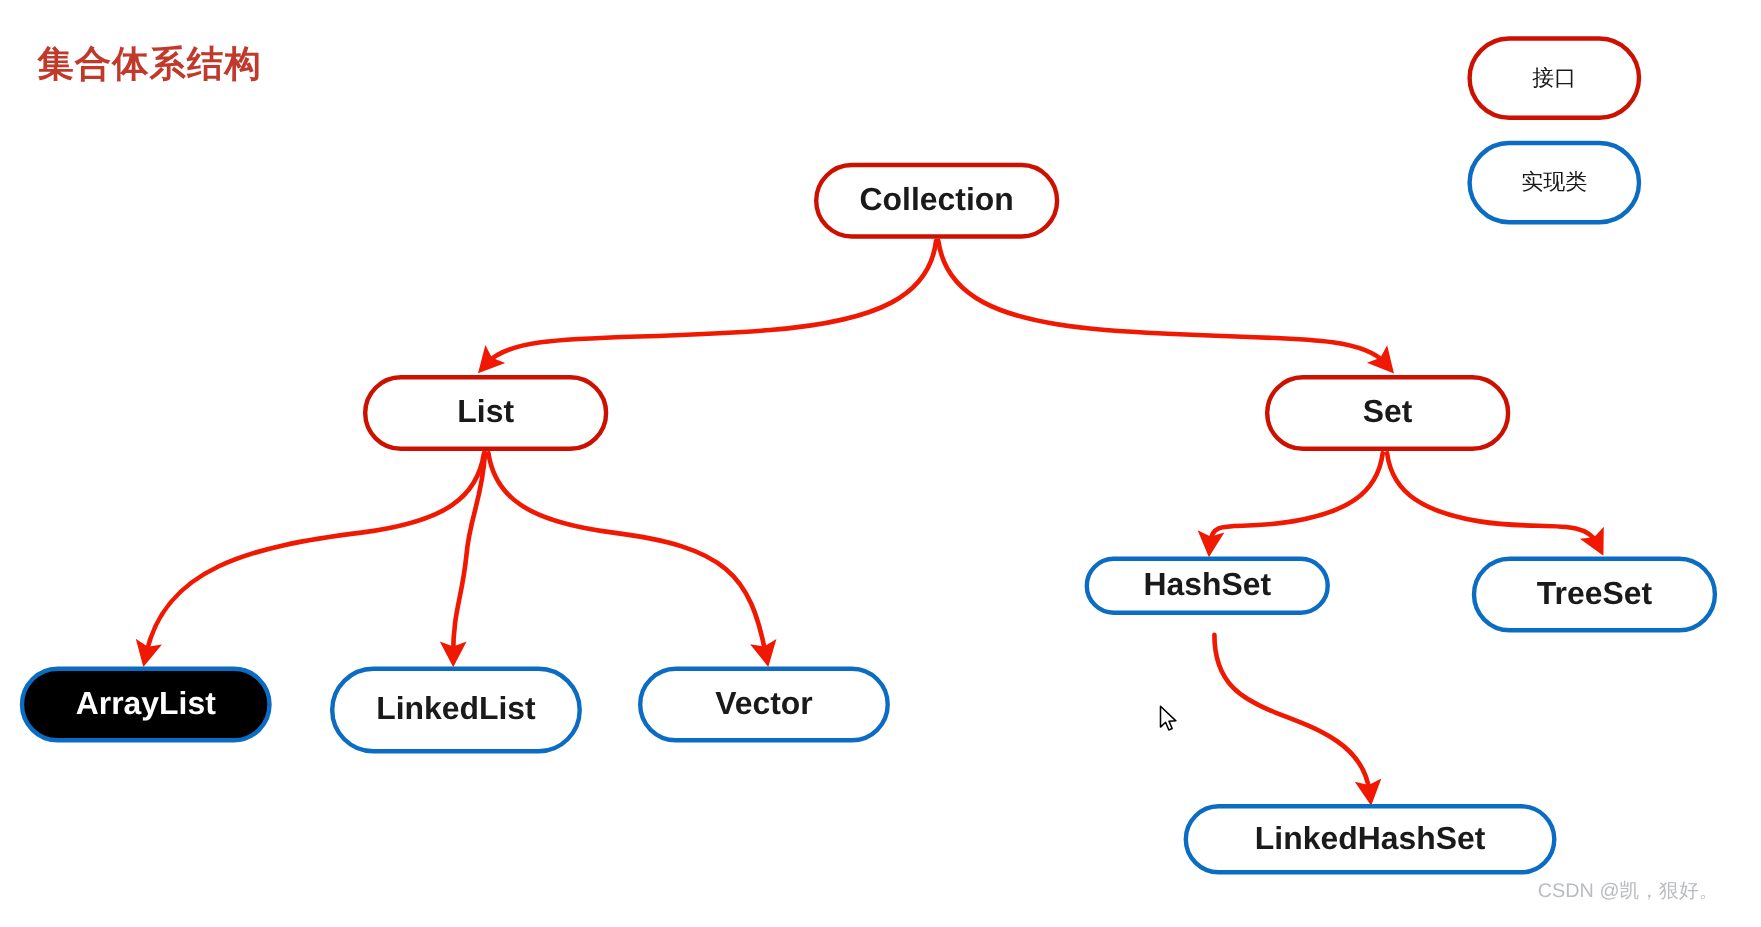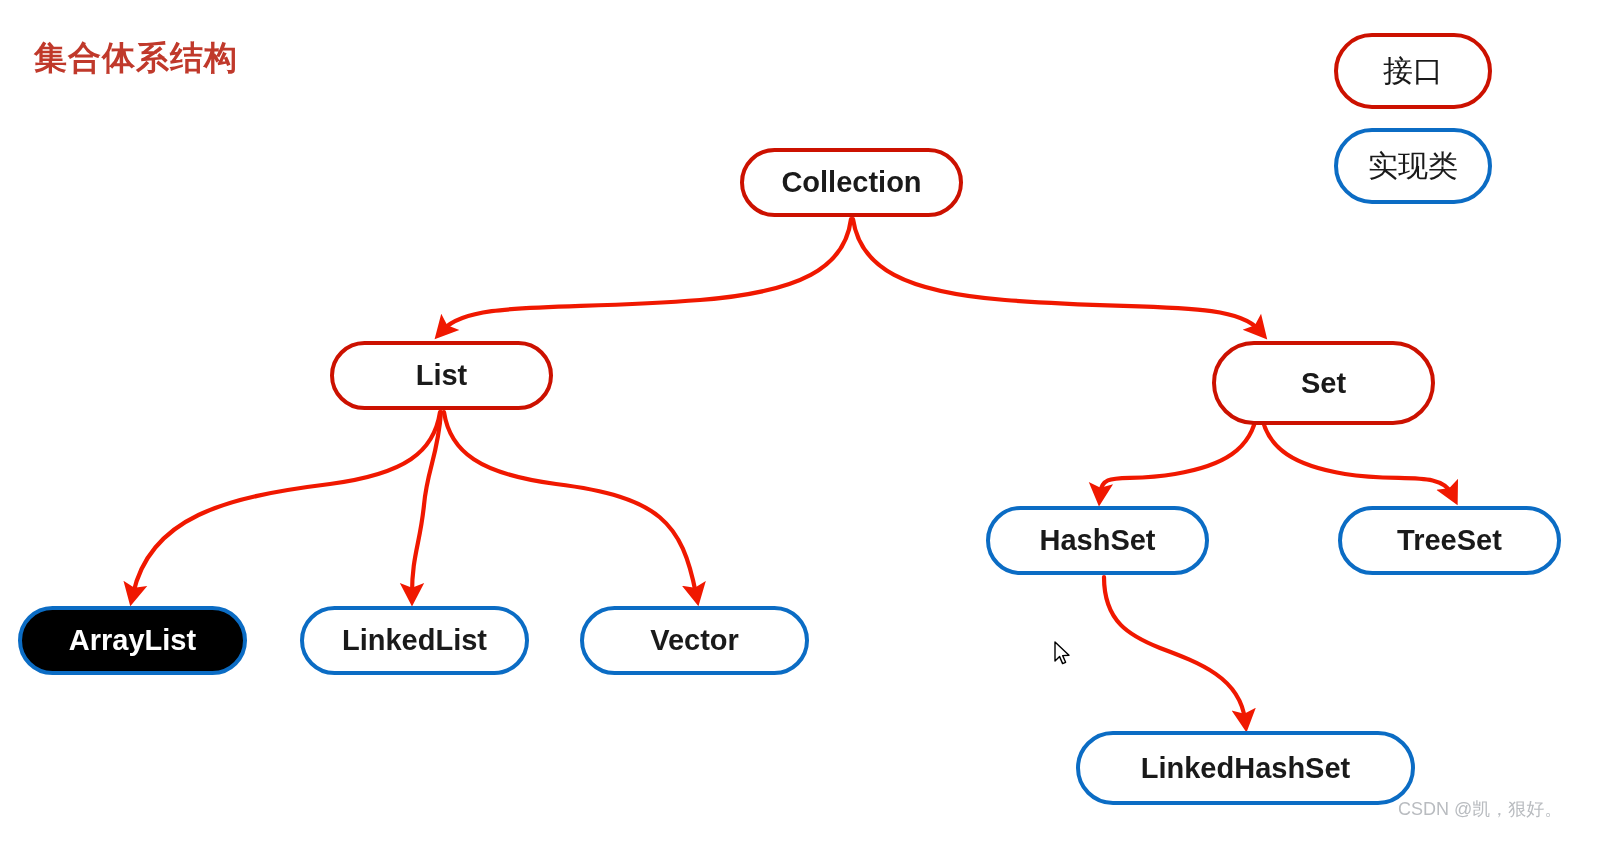--- a/index.html
+++ b/index.html
@@ -61,21 +61,21 @@
     border-width: 4px;
     color: #1a1a1a;
   }
   .impl-filled {
     border-color: #0b6cc4;
     border-width: 4px;
     background: #000000;
     color: #ffffff;
   }
   .legend-node {
-    font-size: 30px;
+    font-size: 20px;
   }
   .tree-node {
     font-size: 29px;
     font-weight: bold;
   }
   .watermark {
     position: absolute;
     left: 1398px;
     top: 797px;
     font-size: 18px;
@@ -130,45 +130,45 @@
   </div>
 
   <div class="node iface tree-node" style="left:740px; top:148px; width:223px; height:69px;">
     <span class="node-label">Collection</span>
   </div>
 
   <div class="node iface tree-node" style="left:330px; top:341px; width:223px; height:69px;">
     <span class="node-label">List</span>
   </div>
 
-  <div class="node iface tree-node" style="left:1212px; top:341px; width:223px; height:84px;">
+  <div class="node iface tree-node" style="left:1150px; top:341px; width:223px; height:69px;">
     <span class="node-label">Set</span>
   </div>
 
   <div class="node impl-filled tree-node" style="left:18px; top:606px; width:229px; height:69px;">
     <span class="node-label">ArrayList</span>
   </div>
 
-  <div class="node impl tree-node" style="left:300px; top:606px; width:229px; height:69px;">
+  <div class="node impl tree-node" style="left:300px; top:606px; width:229px; height:79px;">
     <span class="node-label">LinkedList</span>
   </div>
 
   <div class="node impl tree-node" style="left:580px; top:606px; width:229px; height:69px;">
     <span class="node-label">Vector</span>
   </div>
 
-  <div class="node impl tree-node" style="left:986px; top:506px; width:223px; height:69px;">
+  <div class="node impl tree-node" style="left:986px; top:506px; width:223px; height:53px;">
     <span class="node-label">HashSet</span>
   </div>
 
   <div class="node impl tree-node" style="left:1338px; top:506px; width:223px; height:69px;text-align:right;">
     <span class="node-label">TreeSet</span>
   </div>
 
-  <div class="node impl tree-node" style="left:1076px; top:731px; width:339px; height:74px;">
+  <div class="node impl tree-node" style="left:1076px; top:731px; width:339px; height:64px;">
     <span class="node-label">LinkedHashSet</span>
   </div>
 
   <div class="watermark">CSDN @凯，狠好。</div>
 
   <svg id="cursor" style="left:1053px; top:641px;" viewBox="0 0 20 28" xmlns="http://www.w3.org/2000/svg">
     <path d="M2,1 L2,20 L6.6,15.6 L9.6,22.6 L12.6,21.3 L9.7,14.6 L16,14.3 Z" fill="#ffffff" stroke="#000000" stroke-width="1.4" stroke-linejoin="round"></path>
   </svg>
 
 </div>

